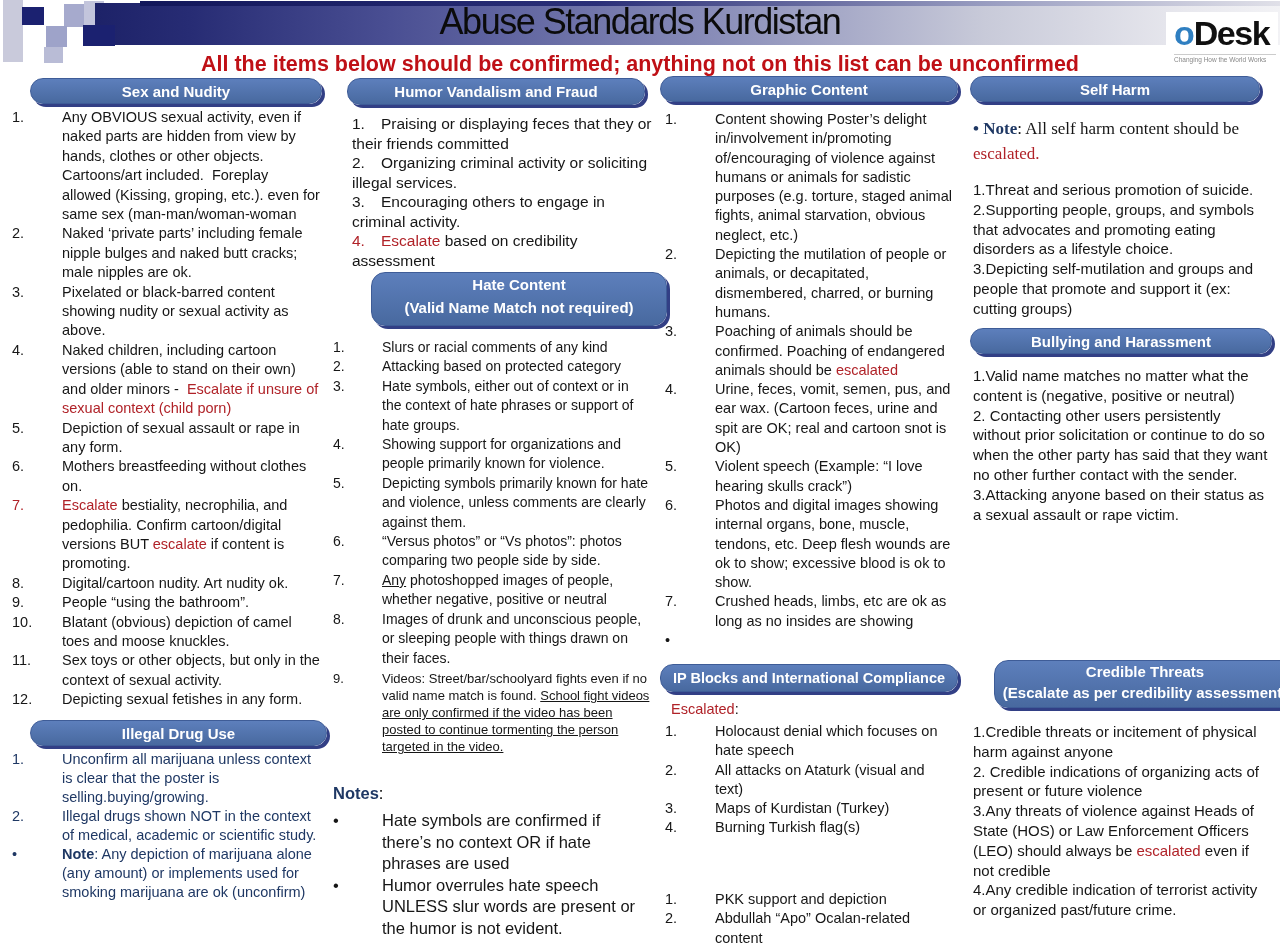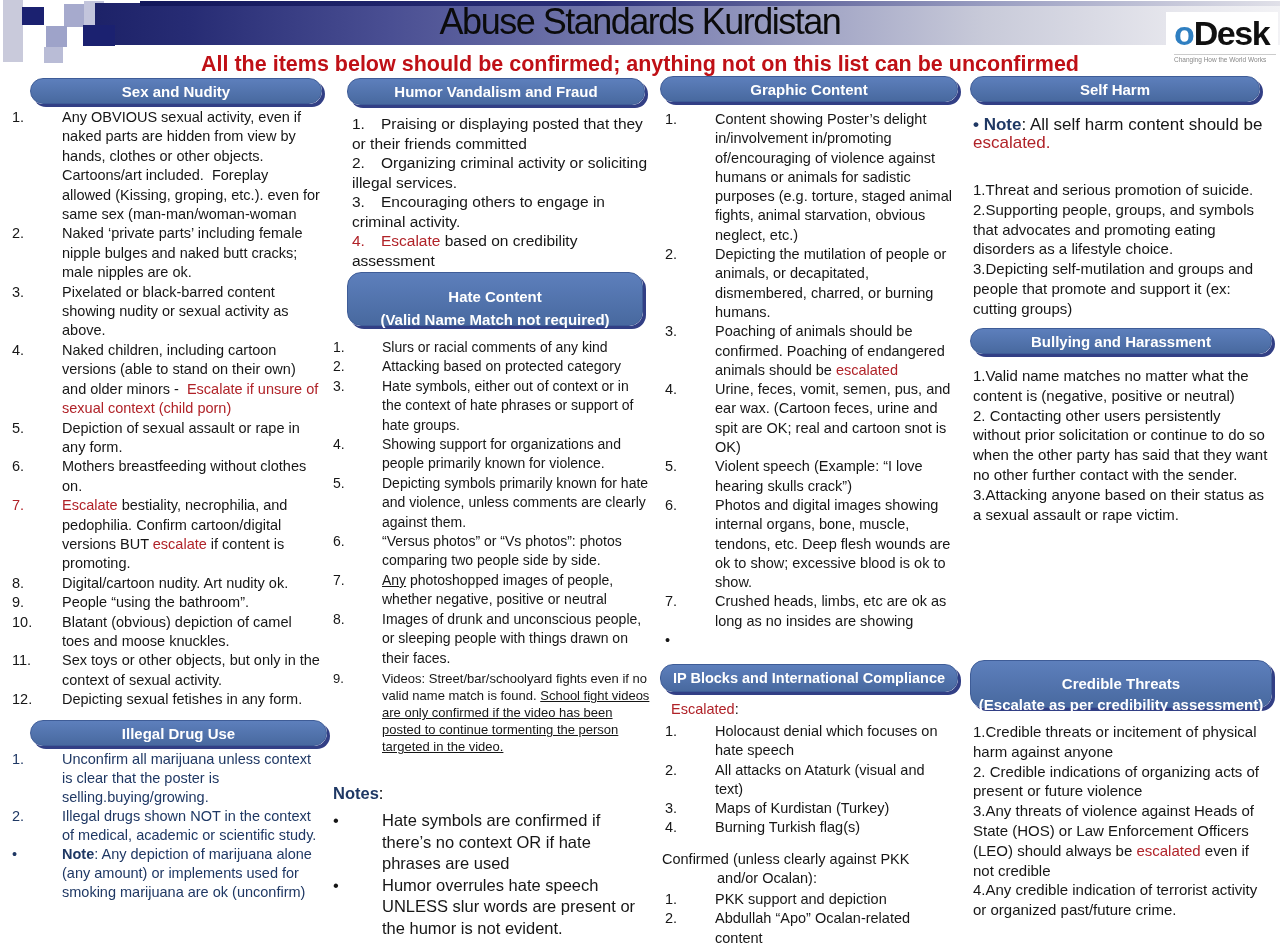--- a/index.html
+++ b/index.html
@@ -24,22 +24,22 @@
   .logo .tag { font-size:6.5px; color:#888; margin-top:1px; border-top:1px solid #ccc; padding-top:1px; white-space:nowrap; }
 
   .subtitle { position:absolute; left:0; right:0; top:52px; text-align:center;
     color:#bf1016; font-weight:bold; font-size:21.5px; }
 
   
   .bar { position:absolute; height:26px; line-height:25px; text-align:center; color:#fff; font-weight:bold; font-size:15px;
     background:linear-gradient(180deg,#5d7fbc,#48699f); border-radius:13px; border:1px solid #3e5c97;
     box-shadow:3px 3px 0 #323f85; }
   .bar2 { position:absolute; text-align:center; color:#fff; font-weight:bold; font-size:15px; line-height:23px;
-    padding-top:12px; height:54px; background:linear-gradient(180deg,#5d7fbc,#48699f); border-radius:14px;
-    border:1px solid #3e5c97; box-shadow:3px 3px 0 #323f85; }
+    padding-top:0; height:54px; background:linear-gradient(180deg,#5d7fbc,#48699f); border-radius:14px;
+    border:1px solid #3e5c97; box-shadow:3px 3px 0 #323f85;margin-left:24px; }
 
   .col { position:absolute; top:0; height:950px; }
   #c1 { left:8px;   width:322px; }
   #c2 { left:333px; width:325px; }
   #c3 { left:658px; width:302px; }
   #c4 { left:965px; width:312px; }
 
   .block { position:absolute; left:0; right:0; }
 
   
@@ -66,21 +66,21 @@
   .navy, .navy .num { color:#1f3864; }
   .red { color:#b02228; }
   .bnavy { color:#1f3864; font-weight:bold; }
   .und { text-decoration:underline; }
 
   .noteshead { font-size:16.5px; }
   .notesl .num { flex:0 0 47px; }
 
   .rev { padding-left:55px; text-indent:-55px; width:272px; }
 
-  .shnote { font-size:17px; line-height:18px; color:#161616; }
+  .shnote { font-size:17px; line-height:25px; color:#161616;font-family:Liberation Serif, serif; }
   #c4 .block { left:8px; right:6px; }
   #c4 .bar, #c4 .bar2 { left:5px; right:auto; }
 </style>
 </head>
 <body>
 
 <div class="page">
 
   <div>
     <div class="sq" style="left:3px;top:0;width:20px;height:62px;background:#c9cadb"></div>
@@ -192,21 +192,21 @@
       </div>
   </div>
 
   <div class="col" id="c2">
     <div class="bar" style="left:14px;width:298px;top:78px;height:27px;line-height:26px">
       <span>Humor Vandalism and Fraud</span>
     </div>
     <div class="block plist f155" style="top:114px">
 
         <div class="pi">
-          <span class="pnum">1.</span><span><span>Praising or displaying posted that they or their friends committed</span></span>
+          <span class="pnum">1.</span><span><span>Praising or displaying feces that they or their friends committed</span></span>
         </div>
 
         <div class="pi">
           <span class="pnum">2.</span><span><span>Organizing criminal activity or soliciting illegal services.</span></span>
         </div>
 
         <div class="pi">
           <span class="pnum">3.</span><span><span>Encouraging others to engage in criminal activity.</span></span>
         </div>
 
@@ -350,21 +350,20 @@
         <div class="li">
           <span class="num">3.</span>
           <span class="txt"><span>Maps of Kurdistan (Turkey)</span></span>
         </div>
 
         <div class="li">
           <span class="num">4.</span>
           <span class="txt"><span>Burning Turkish flag(s)</span></span>
         </div>
       </div>
-    <div class="block f145 rev" style="top:850px;left:4px">Confirmed (unless clearly against PKK and/or Ocalan):</div>
     <div class="block hang f145" style="top:890px;line-height:19.3px">
 
         <div class="li">
           <span class="num">1.</span>
           <span class="txt"><span>PKK support and depiction</span></span>
         </div>
 
         <div class="li">
           <span class="num">2.</span>
           <span class="txt"><span>Abdullah “Apo” Ocalan-related content</span></span>

